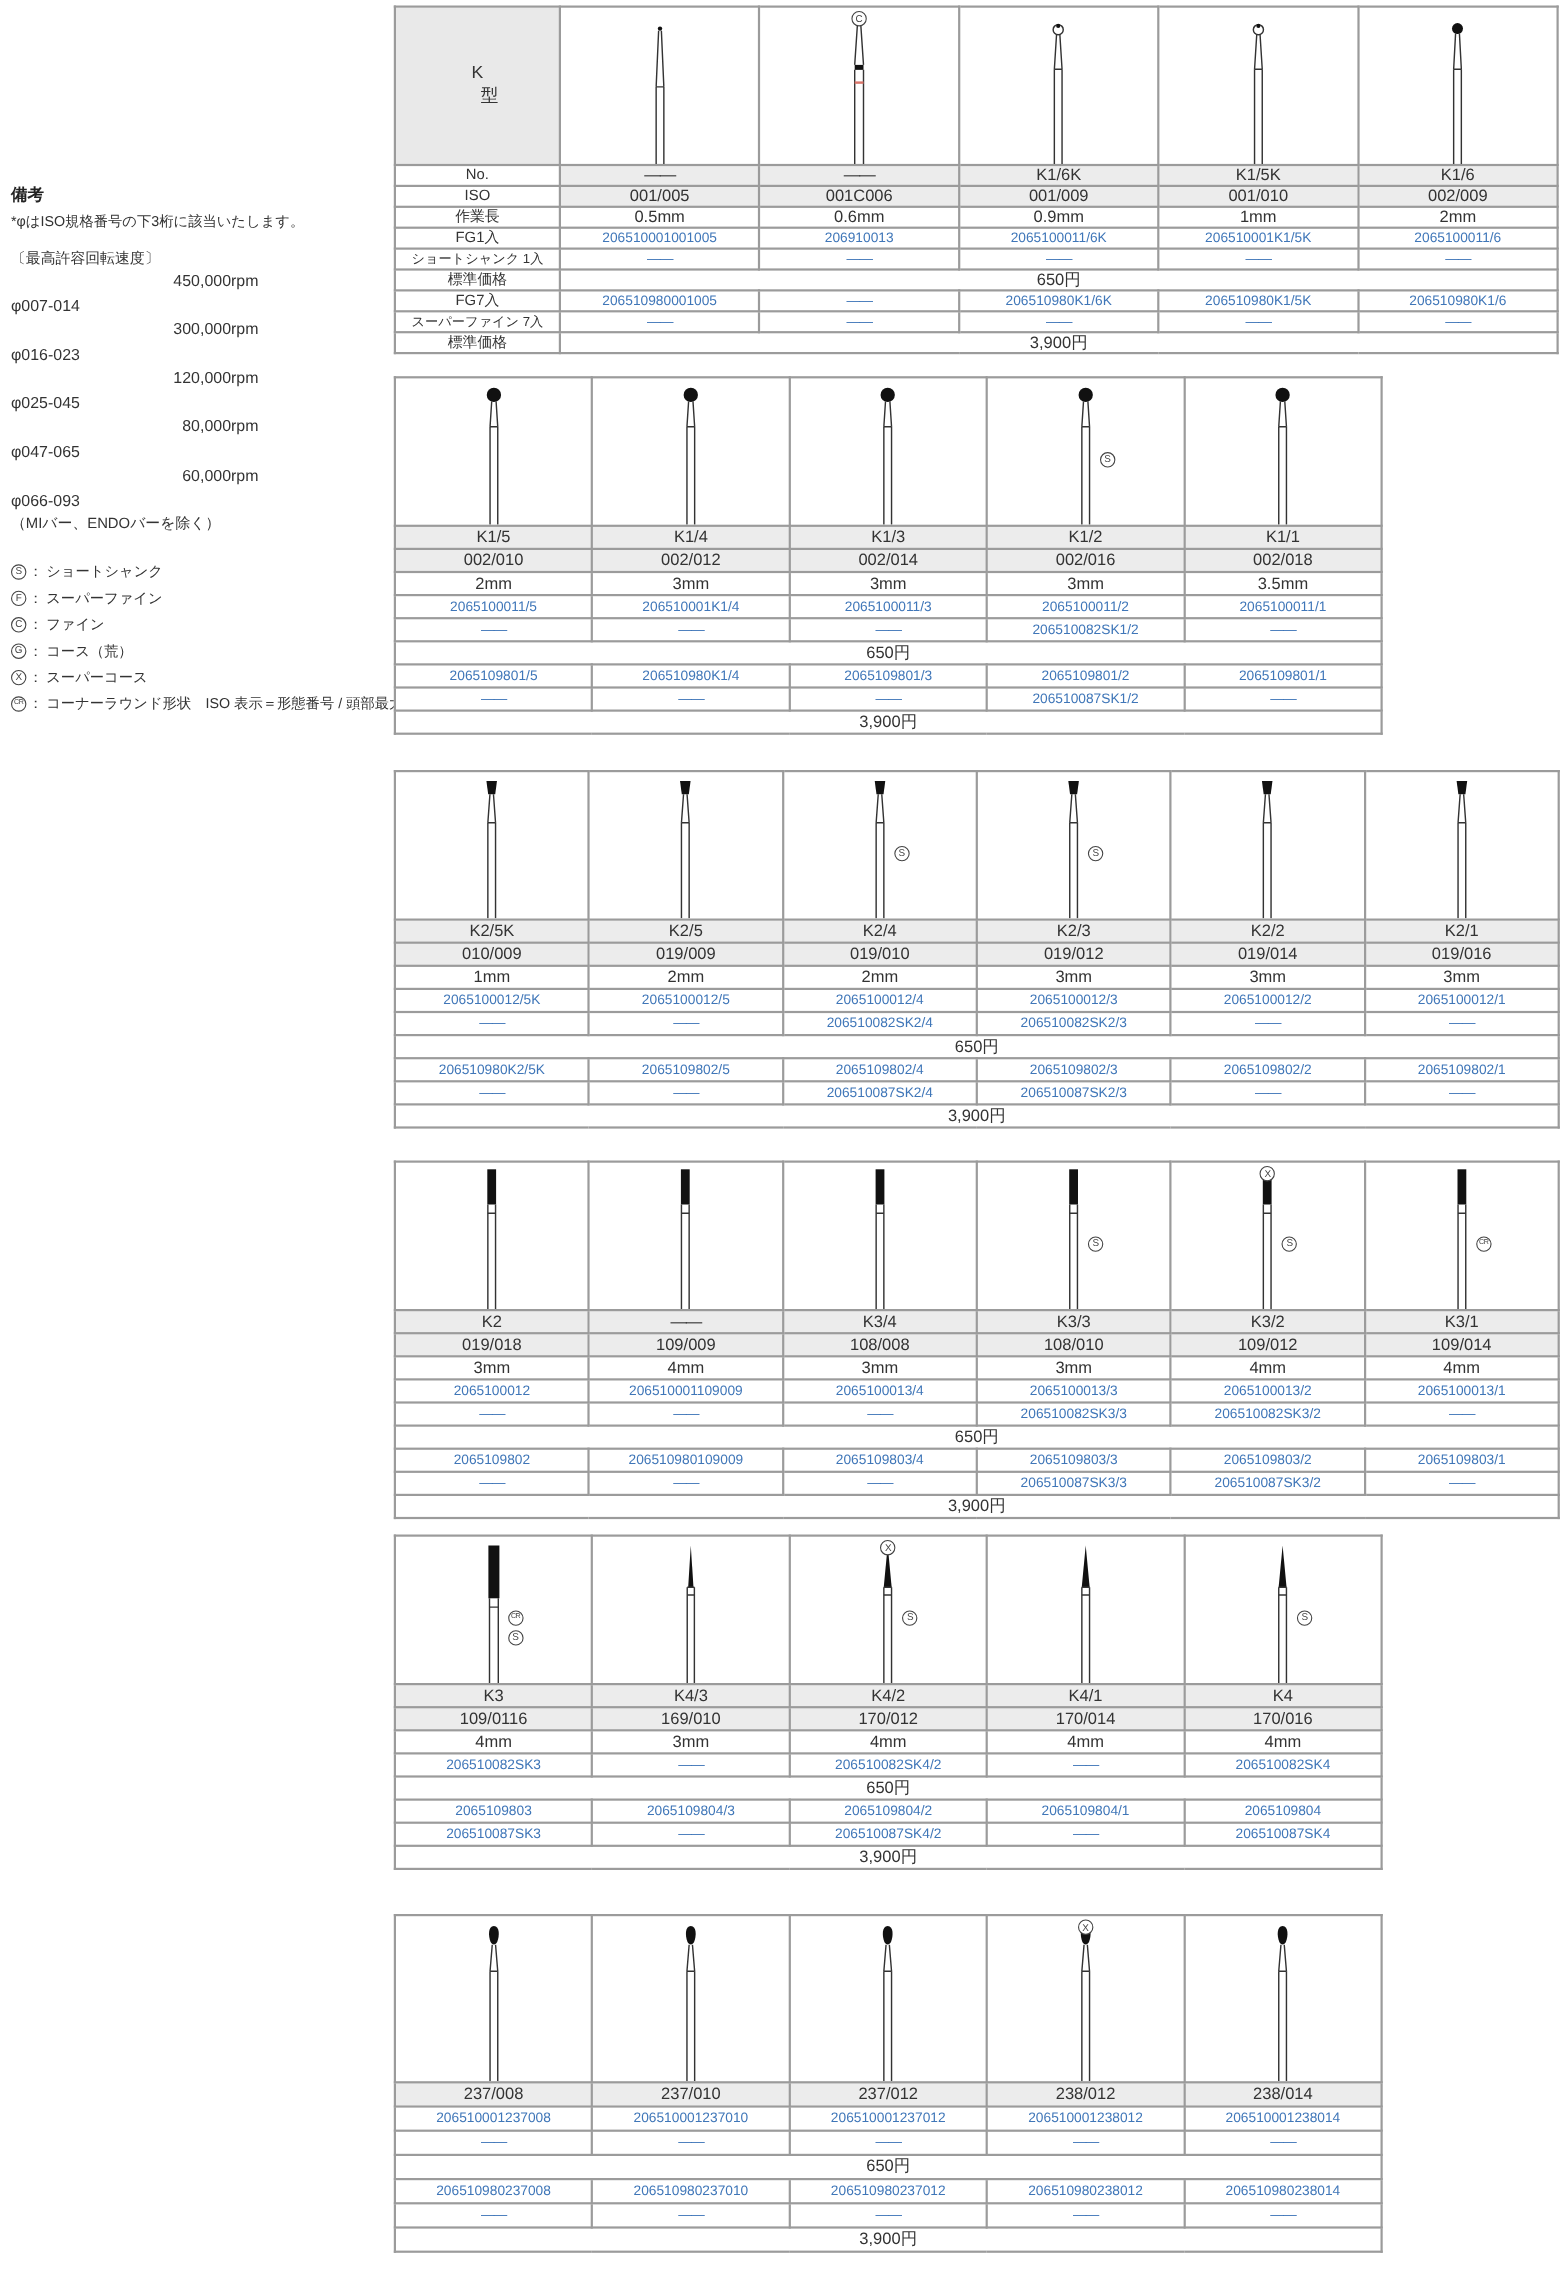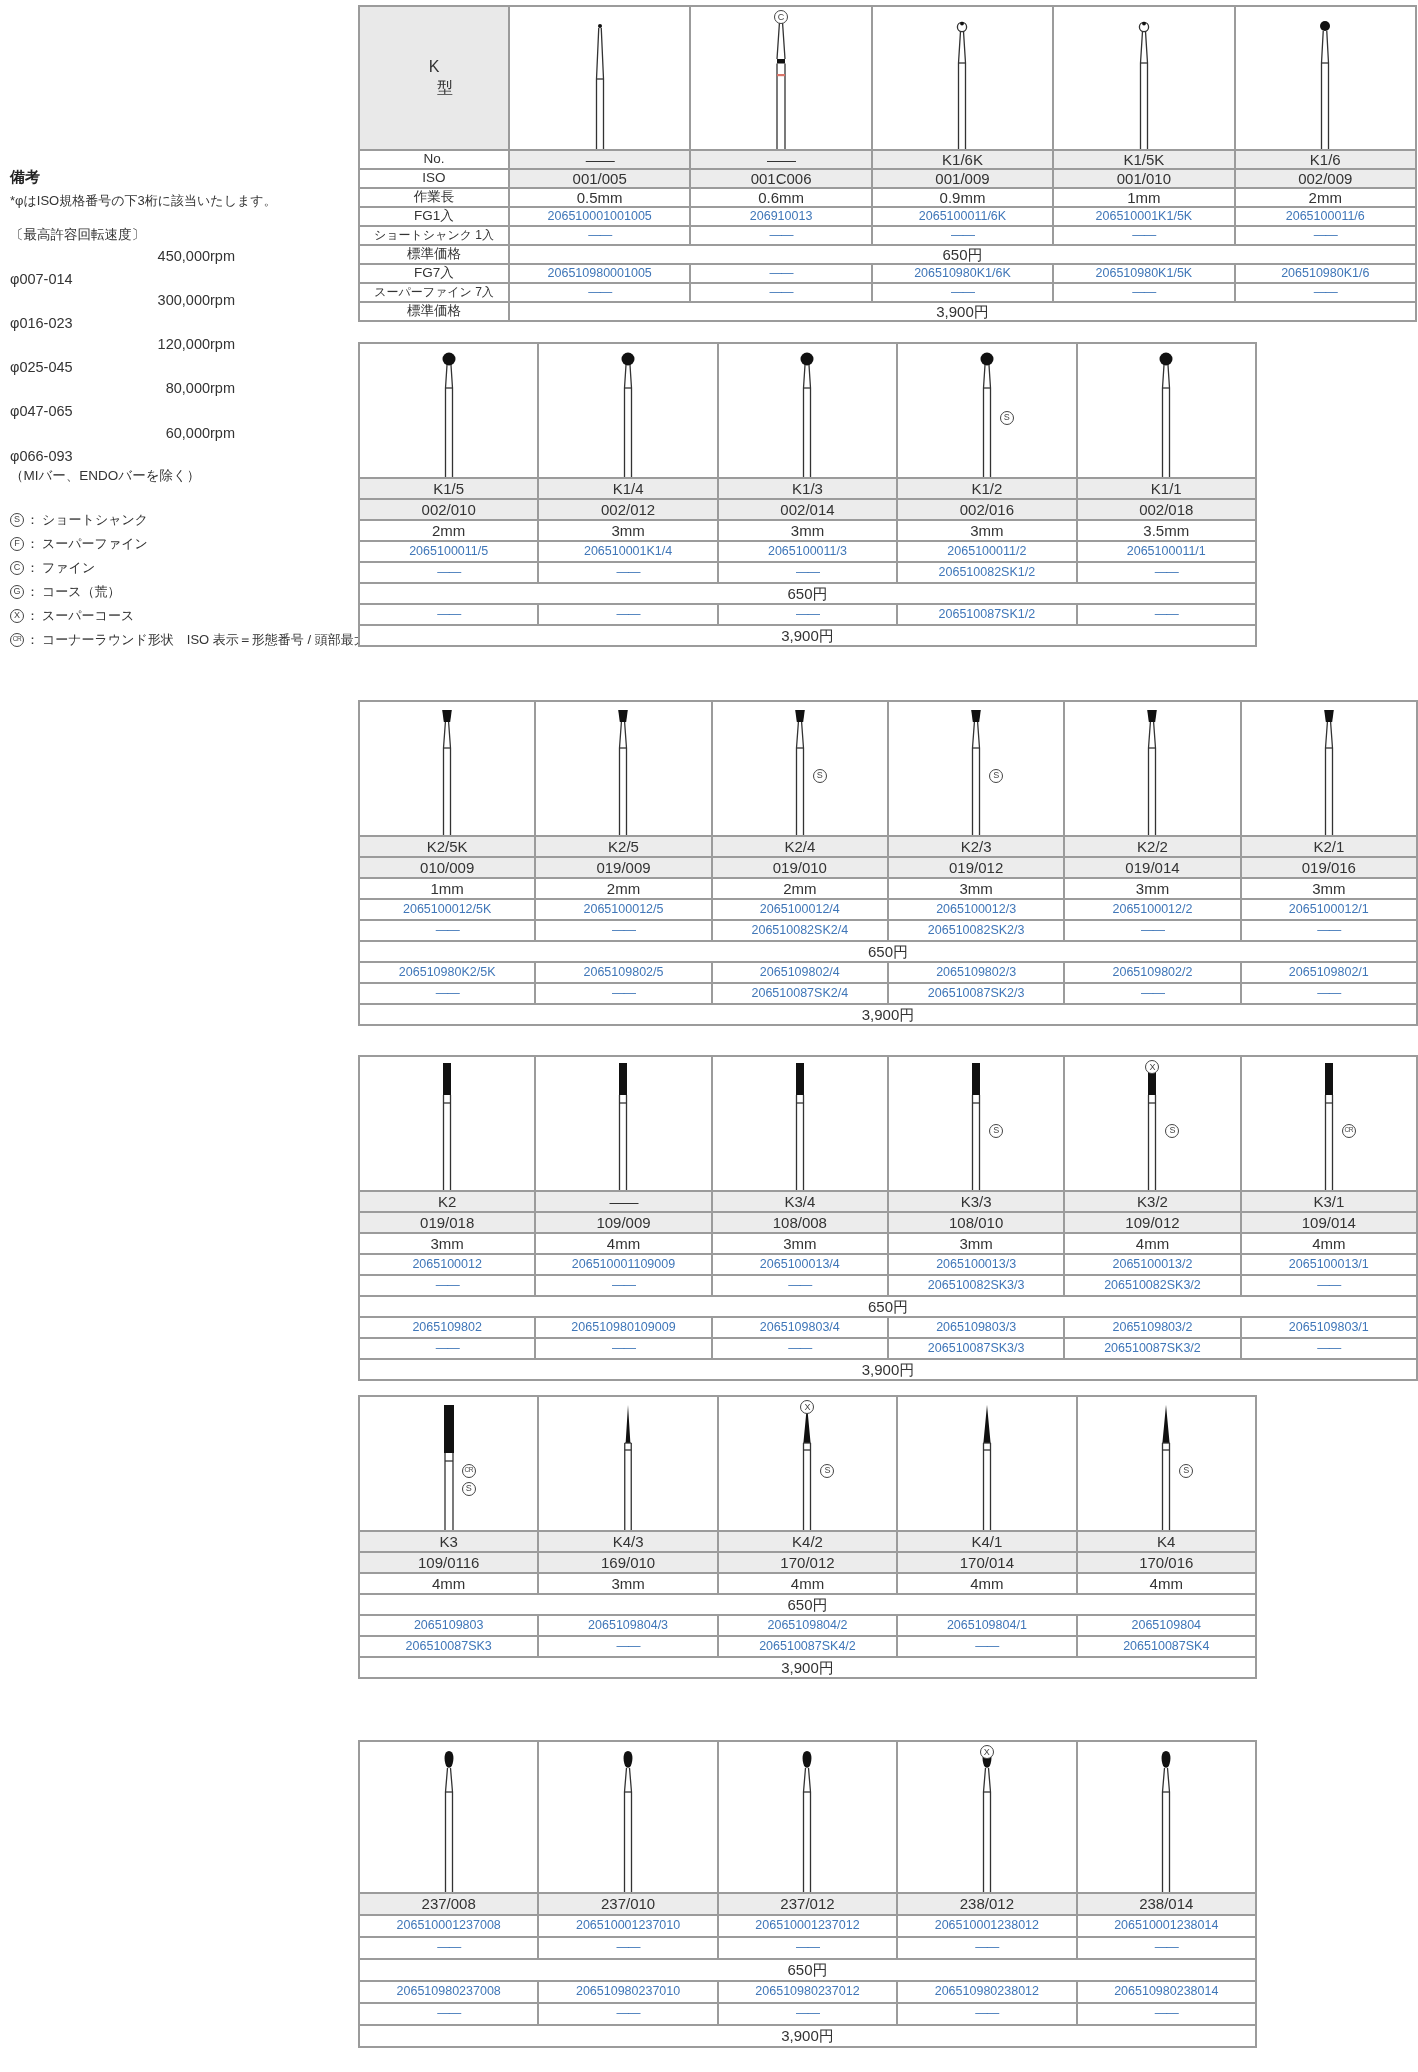--- a/index.html
+++ b/index.html
@@ -347,20 +347,27 @@
           <td class="blue" style="height:19px"><span class="dash">——</span></td>
           <td class="blue" style="height:19px"><span class="dash">——</span></td>
           <td class="blue" style="height:19px"><span class="dash">——</span></td>
           <td class="blue" style="height:19px"><span class="">206510082SK1/2</span></td>
           <td class="blue" style="height:19px"><span class="dash">——</span></td>
         </tr>
         <tr>
           <td class="price" colspan="5" style="height:19px">650円</td>
         </tr>
         <tr>
+          <td class="blue" style="height:19px"><span class="">2065109801/5</span></td>
+          <td class="blue" style="height:19px"><span class="">206510980K1/4</span></td>
+          <td class="blue" style="height:19px"><span class="">2065109801/3</span></td>
+          <td class="blue" style="height:19px"><span class="">2065109801/2</span></td>
+          <td class="blue" style="height:19px"><span class="">2065109801/1</span></td>
+        </tr>
+        <tr>
           <td class="blue" style="height:19px"><span class="dash">——</span></td>
           <td class="blue" style="height:19px"><span class="dash">——</span></td>
           <td class="blue" style="height:19px"><span class="dash">——</span></td>
           <td class="blue" style="height:19px"><span class="">206510087SK1/2</span></td>
           <td class="blue" style="height:19px"><span class="dash">——</span></td>
         </tr>
         <tr>
           <td class="price" colspan="5" style="height:19px">3,900円</td>
         </tr>
       </tbody>
@@ -717,20 +724,27 @@
           <td class="g" style="height:19px"><span class="">170/016</span></td>
         </tr>
         <tr>
           <td class="" style="height:19px"><span class="">4mm</span></td>
           <td class="" style="height:19px"><span class="">3mm</span></td>
           <td class="" style="height:19px"><span class="">4mm</span></td>
           <td class="" style="height:19px"><span class="">4mm</span></td>
           <td class="" style="height:19px"><span class="">4mm</span></td>
         </tr>
         <tr>
+          <td class="blue" style="height:19px"><span class="">206510082SK3</span></td>
+          <td class="blue" style="height:19px"><span class="dash">——</span></td>
+          <td class="blue" style="height:19px"><span class="">206510082SK4/2</span></td>
+          <td class="blue" style="height:19px"><span class="dash">——</span></td>
+          <td class="blue" style="height:19px"><span class="">206510082SK4</span></td>
+        </tr>
+        <tr>
           <td class="price" colspan="5" style="height:19px">650円</td>
         </tr>
         <tr>
           <td class="blue" style="height:19px"><span class="">2065109803</span></td>
           <td class="blue" style="height:19px"><span class="">2065109804/3</span></td>
           <td class="blue" style="height:19px"><span class="">2065109804/2</span></td>
           <td class="blue" style="height:19px"><span class="">2065109804/1</span></td>
           <td class="blue" style="height:19px"><span class="">2065109804</span></td>
         </tr>
         <tr>

